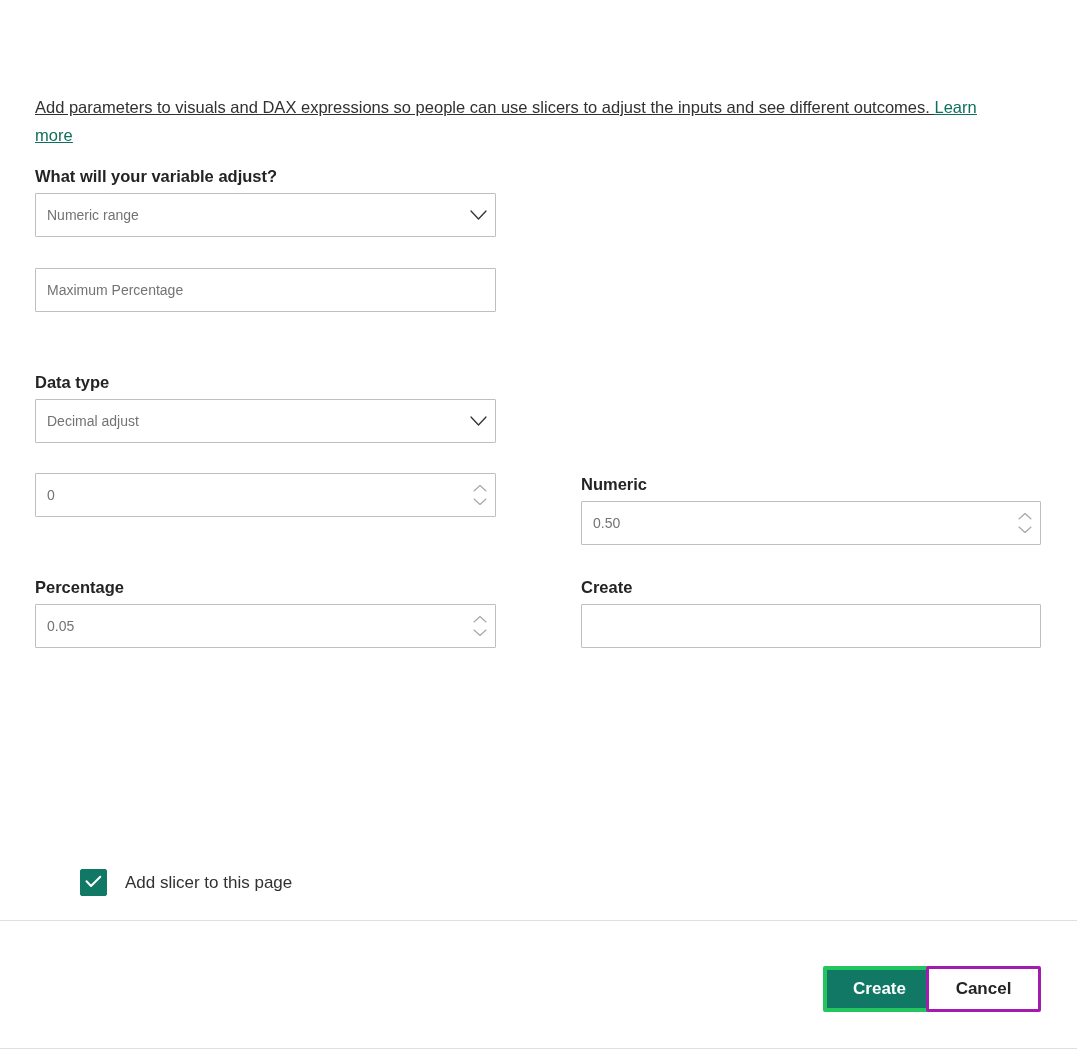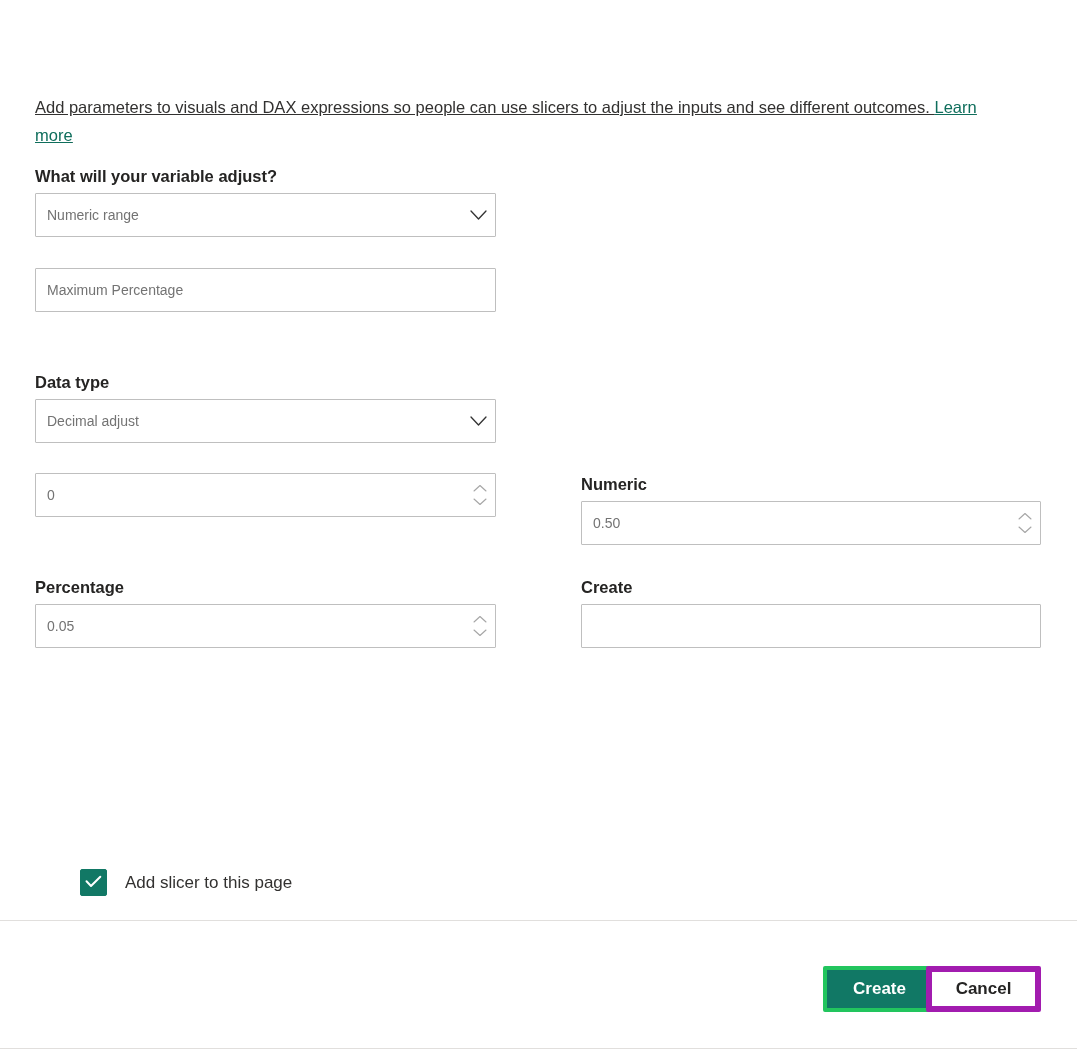--- a/index.html
+++ b/index.html
@@ -222,21 +222,21 @@
     width: 113px;
     background: #117865;
     border: 4px solid #22c55e;
     color: #ffffff;
   }
   .btn-cancel {
     right: 36px;
     top: 45px;
     width: 115px;
     background: #ffffff;
-    border: 6px solid #a21caf;
+    border: 3px solid #a21caf;
     color: #252423;
   }
 </style>
 </head>
 <body>
 
 <div class="dialog">
 
 
   <div class="description">

